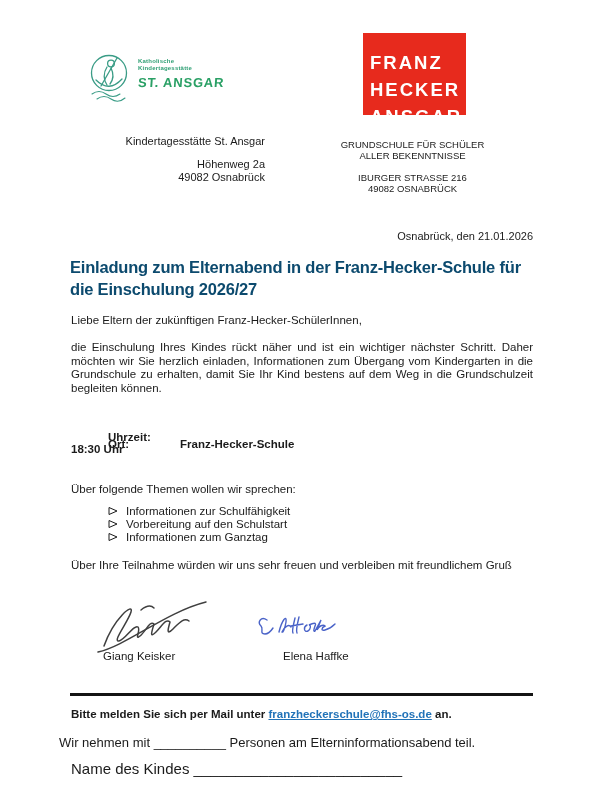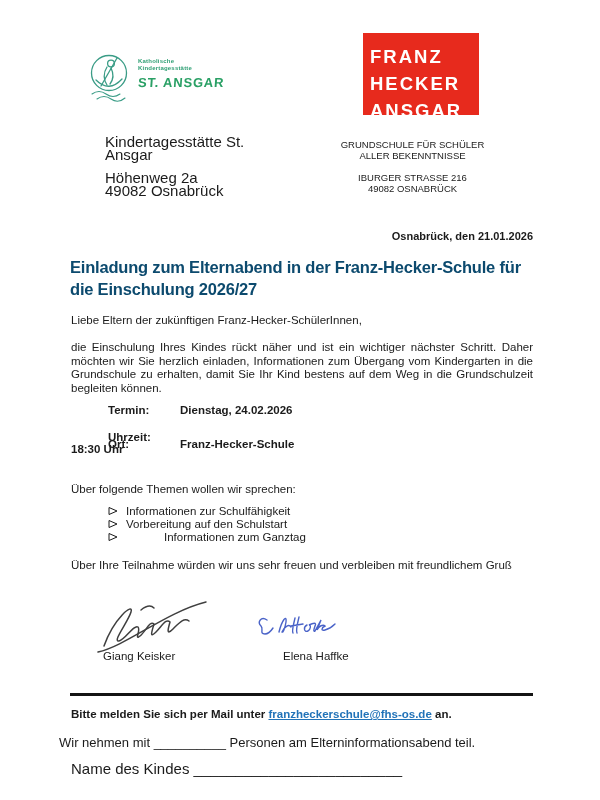--- a/index.html
+++ b/index.html
@@ -10,43 +10,43 @@
   .abs{position:absolute;}
 
   
   .logo-wrap{left:88px;top:53px;width:180px;height:60px;display:flex;}
   .logo-emblem{width:44px;height:52px;flex:0 0 auto;}
   .logo-text{margin-left:6px;padding-top:5px;}
   .logo-small{font-size:6px;line-height:7px;color:#2f9f74;font-weight:bold;letter-spacing:.2px;}
   .logo-big{font-size:13px;font-weight:bold;color:#2aa065;letter-spacing:.8px;margin-top:3px;transform:skewX(-4deg);}
 
   
-  .school-box{left:363px;top:33px;width:116px;height:82px;background:#e72a1d;color:#fff;
-    font-weight:bold;font-size:18.5px;line-height:27px;letter-spacing:2px;padding-left:7px;box-sizing:border-box;padding-top:10px;}
+  .school-box{left:363px;top:33px;width:103px;height:82px;background:#e72a1d;color:#fff;
+    font-weight:bold;font-size:18.5px;line-height:27px;letter-spacing:2px;padding-left:7px;box-sizing:border-box;padding-top:16px;}
 
   
-  .addr-left{left:105px;top:135px;width:160px;text-align:left;font-size:15px;line-height:13px;}
+  .addr-left{left:105px;top:135px;width:160px;text-align:right;font-size:11px;line-height:13px;}
   .addr-left .gap{height:10px;}
   .addr-right{left:340px;top:139px;width:145px;text-align:center;font-size:9.5px;line-height:11px;}
   .addr-right .gap{height:11px;}
 
-  .dateline{left:330px;top:230px;width:203px;text-align:right;font-size:11px;font-weight:bold;}
+  .dateline{left:330px;top:230px;width:203px;text-align:right;font-size:11px;}
 
   .title{left:70px;top:256px;width:474px;font-size:16.5px;line-height:22px;font-weight:bold;letter-spacing:-.2px;color:#0c4a6e;}
 
   .salutation{left:71px;top:314px;width:462px;font-size:11.5px;}
   .intro{left:71px;top:341px;width:462px;font-size:11.5px;line-height:13.6px;text-align:justify;}
 
   .detail-row{left:71px;width:430px;font-size:11.5px;font-weight:bold;display:flex;}
   .detail-label{width:72px;margin-left:37px;flex:0 0 auto;}
   .detail-row.r0{top:404px;} .detail-row.r1{top:431px;flex-direction:column;} .detail-row.r2{top:438px;align-items:flex-end;}
 
   .topics-heading{left:71px;top:483px;width:462px;font-size:11.5px;}
   .topic-row{left:108px;width:400px;font-size:11.5px;display:flex;align-items:center;}
-  .topic-row.t0{top:505px;} .topic-row.t1{top:518px;} .topic-row.t2{top:531px;gap:38px;}
+  .topic-row.t0{top:505px;} .topic-row.t1{top:518px;} .topic-row.t2{top:531px;}
   .topic-arrow{width:10px;height:10px;margin-right:8px;flex:0 0 auto;}
   .closing{left:71px;top:559px;width:462px;font-size:11.5px;}
 
   .sig-img-1{left:94px;top:596px;width:122px;height:58px;}
   .sig-img-2{left:255px;top:610px;width:84px;height:34px;}
   .sig-name-1{left:103px;top:650px;font-size:11.5px;}
   .sig-name-2{left:263px;top:650px;font-size:11.5px;padding-left:20px;}
 
   .rule{left:70px;top:693px;width:463px;height:2.5px;background:#141414;}
 
@@ -101,24 +101,20 @@
     <div>49082 OSNABRÜCK</div>
   </div>
 
   <div class="abs dateline">Osnabrück, den 21.01.2026</div>
 
   <div class="abs title">Einladung zum Elternabend in der Franz-Hecker-Schule für die Einschulung 2026/27</div>
 
   <div class="abs salutation">Liebe Eltern der zukünftigen Franz-Hecker-SchülerInnen,</div>
   <div class="abs intro">die Einschulung Ihres Kindes rückt näher und ist ein wichtiger nächster Schritt. Daher möchten wir Sie herzlich einladen, Informationen zum Übergang vom Kindergarten in die Grundschule zu erhalten, damit Sie Ihr Kind bestens auf dem Weg in die Grundschulzeit begleiten können.</div>
 
-  <div class="abs detail-row r0">
-    <span class="detail-label">Termin:</span>
-    <span>Dienstag, 24.02.2026</span>
-  </div>
   <div class="abs detail-row r1">
     <span class="detail-label">Uhrzeit:</span>
     <span>18:30 Uhr</span>
   </div>
   <div class="abs detail-row r2">
     <span class="detail-label">Ort:</span>
     <span>Franz-Hecker-Schule</span>
   </div>
 
   <div class="abs topics-heading">Über folgende Themen wollen wir sprechen:</div>

